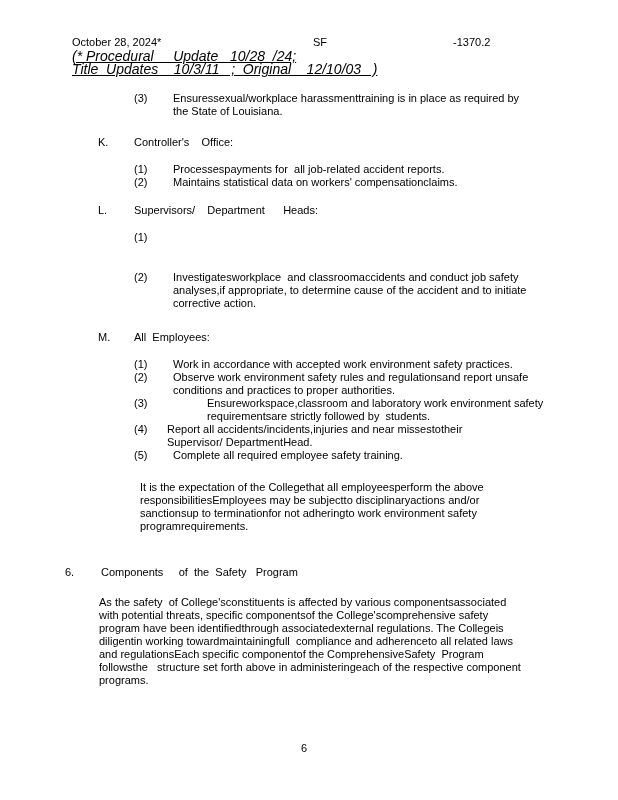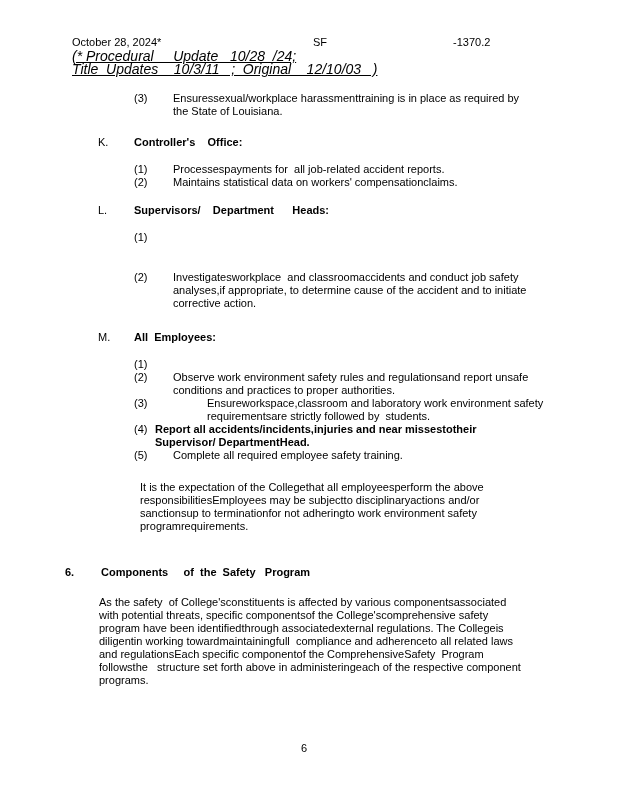--- a/index.html
+++ b/index.html
@@ -19,21 +19,21 @@
     overflow: hidden;
   }
   .abs { position: absolute; }
   .t { white-space: pre-wrap; }
   .italic {
     font-style: italic;
     font-size: 14px;
     line-height: 13px;
     text-decoration: underline;
   }
-  .bold { font-weight: bold; }
+  .bold { font-weight: normal; }
   .marker { width: 34px; }
   .letter { width: 30px; }
 </style>
 </head>
 <body>
 
 <div class="page">
 
   <div class="abs t" style="left:72px; top:36px;">October 28, 2024*</div>
   <div class="abs t" style="left:313px; top:36px;">SF</div>
@@ -61,31 +61,32 @@
 
   <div class="abs t marker" style="left:134px; top:271px;">(2)</div>
   <div class="abs t" style="left:173px; top:271px; width:440px;">Investigatesworkplace  and classroomaccidents and conduct job safety
 analyses,if appropriate, to determine cause of the accident and to initiate
 corrective action.</div>
 
   <div class="abs t letter" style="left:98px; top:331px;">M.</div>
   <div class="abs t bold" style="left:134px; top:331px;">All  Employees:</div>
 
   <div class="abs t marker" style="left:134px; top:358px;">(1)</div>
+  <div class="abs t" style="left:173px; top:358px; width:440px;">Work in accordance with accepted work environment safety practices.</div>
 
   <div class="abs t marker" style="left:134px; top:371px;">(2)</div>
   <div class="abs t" style="left:173px; top:371px; width:440px;">Observe work environment safety rules and regulationsand report unsafe
 conditions and practices to proper authorities.</div>
 
   <div class="abs t marker" style="left:134px; top:397px;">(3)</div>
   <div class="abs t" style="left:173px; top:397px; width:440px;margin-left:34px;">Ensureworkspace,classroom and laboratory work environment safety
 requirementsare strictly followed by  students.</div>
 
   <div class="abs t marker" style="left:134px; top:423px;">(4)</div>
-  <div class="abs t" style="left:155px; top:423px; width:440px;font-weight:bold;">Report all accidents/incidents,injuries and near missestotheir
+  <div class="abs t" style="left:167px; top:423px; width:440px;">Report all accidents/incidents,injuries and near missestotheir
 Supervisor/ DepartmentHead.</div>
 
   <div class="abs t marker" style="left:134px; top:449px;">(5)</div>
   <div class="abs t" style="left:140px; top:481px; width:450px;">It is the expectation of the Collegethat all employeesperform the above
 responsibilitiesEmployees may be subjectto disciplinaryactions and/or
 sanctionsup to terminationfor not adheringto work environment safety
 programrequirements.</div>
 
   <div class="abs t" style="left:173px; top:449px; width:440px;">Complete all required employee safety training.</div>
 

